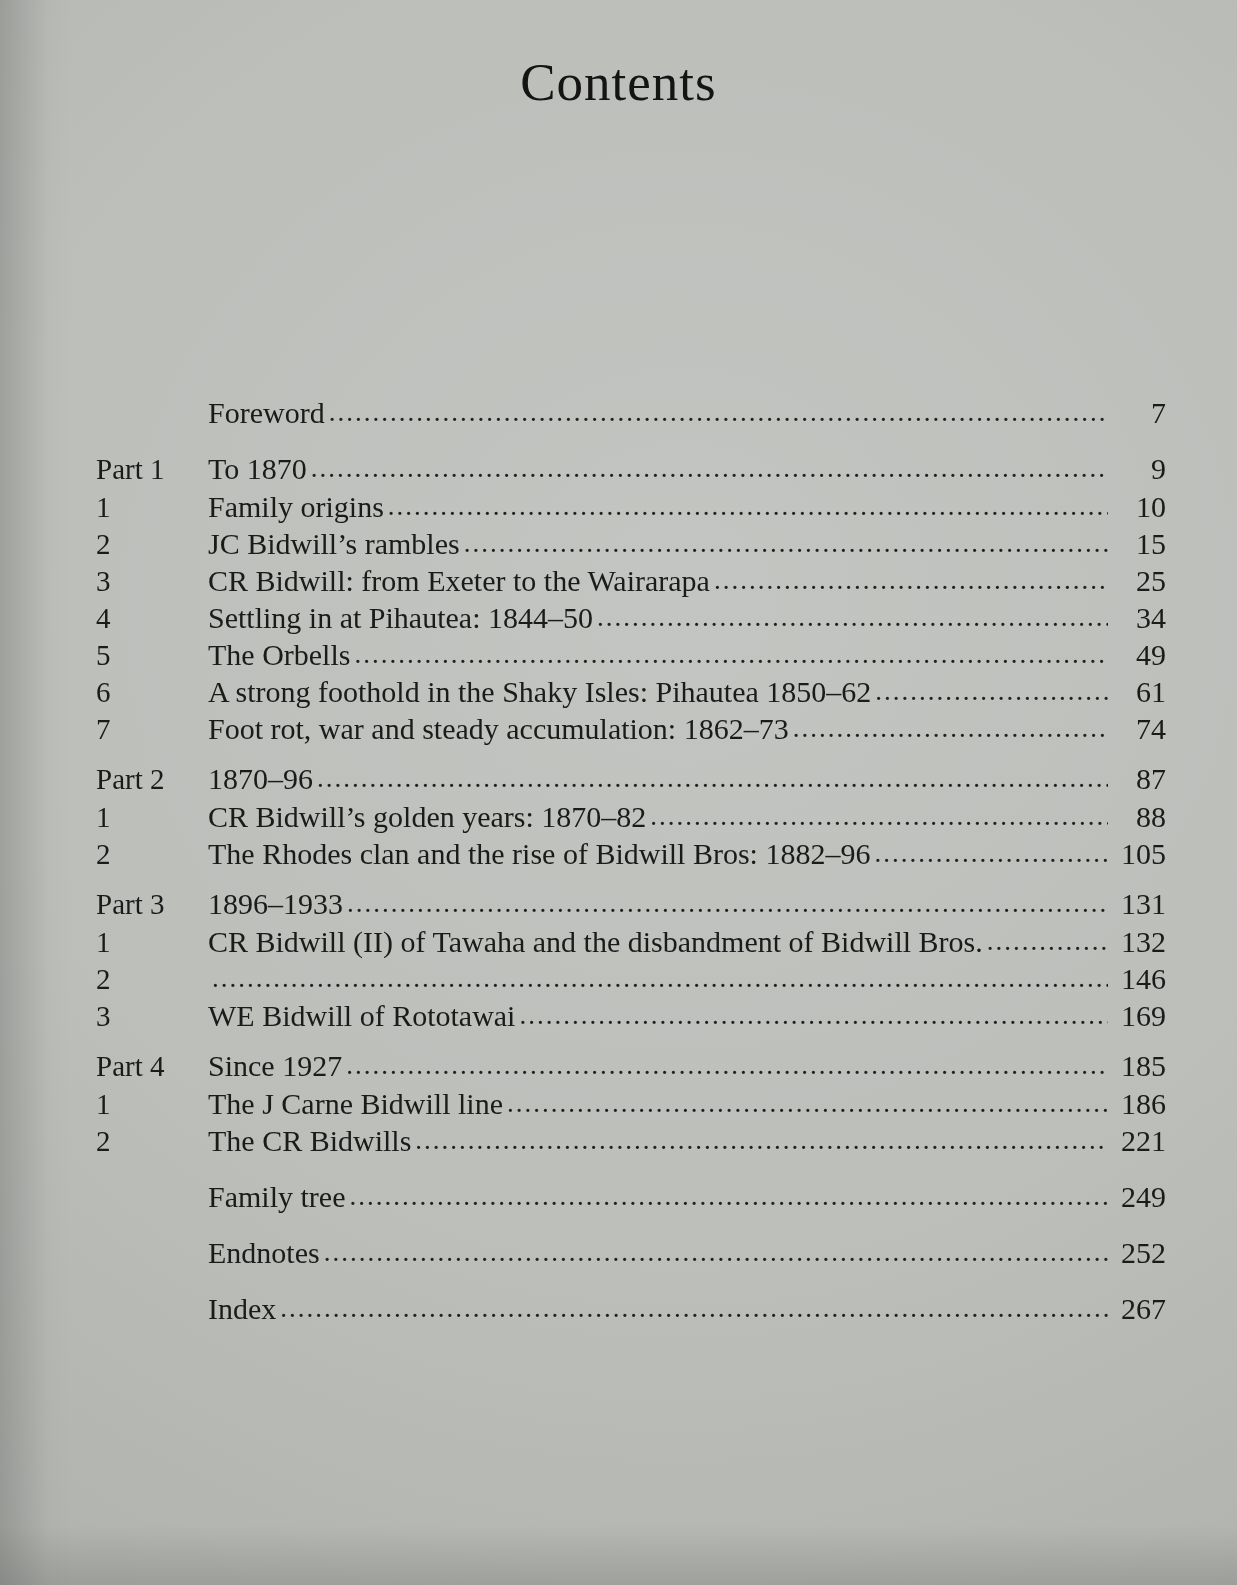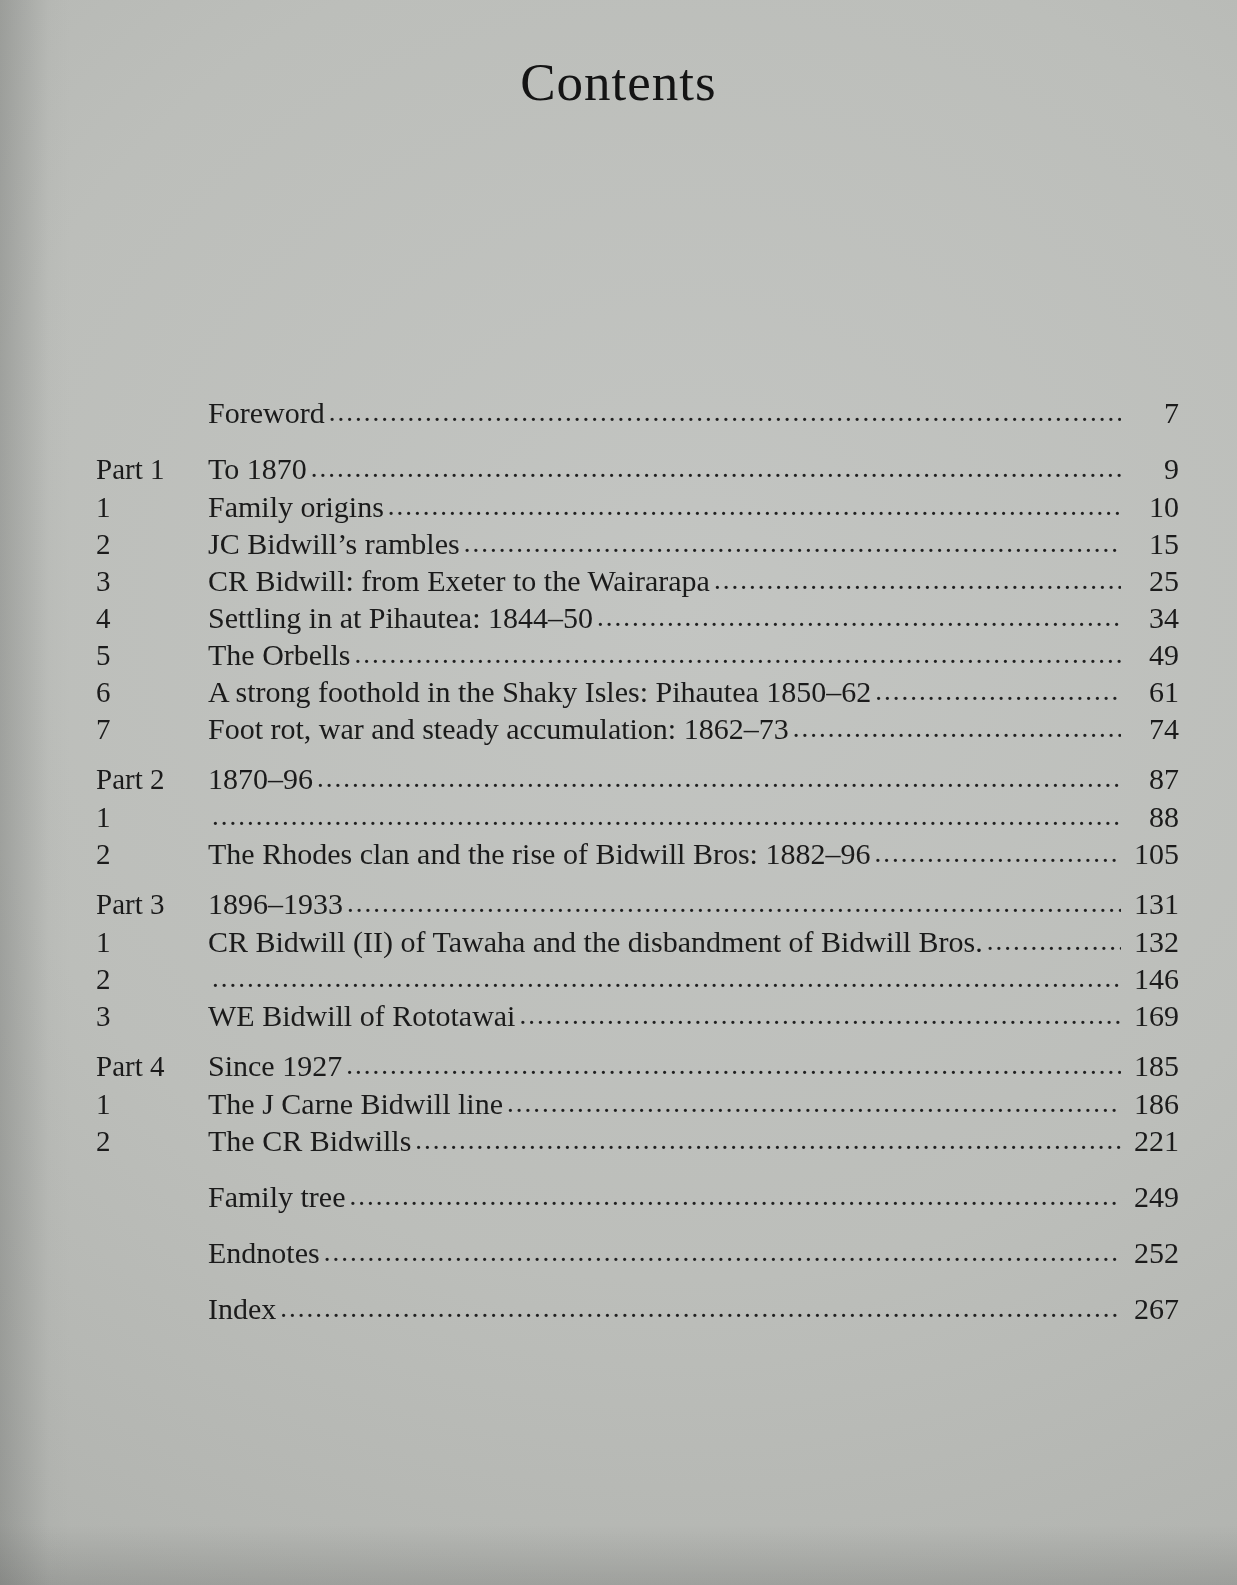--- a/index.html
+++ b/index.html
@@ -55,21 +55,21 @@
     color: #141414;
     font-family: "Liberation Serif", serif;
   }
 
   .toc {
     margin: 0;
     padding: 0;
     position: absolute;
     top: 398px;
     left: 96px;
-    right: 58px;
+    right: 71px;
   }
 
   .toc-row {
     display: flex;
     align-items: baseline;
     font-size: 30px;
     line-height: 1.0;
     color: #1b1b1b;
     white-space: nowrap;
   }
@@ -180,20 +180,21 @@
           <span class="pageno">74</span>
         </div>
         <div class="toc-row group-gap row-normal">
           <span class="num part">Part 2</span>
           <span class="label">1870–96</span>
           <span class="leader">...............................................................................................................................................................</span>
           <span class="pageno">87</span>
         </div>
         <div class="toc-row row-tight">
           <span class="num">1</span>
+          <span class="label">CR Bidwill’s golden years: 1870–82</span>
           <span class="leader">...............................................................................................................................................................</span>
           <span class="pageno">88</span>
         </div>
         <div class="toc-row row-tight">
           <span class="num">2</span>
           <span class="label">The Rhodes clan and the rise of Bidwill Bros: 1882–96</span>
           <span class="leader">...............................................................................................................................................................</span>
           <span class="pageno">105</span>
         </div>
         <div class="toc-row group-gap row-normal">

